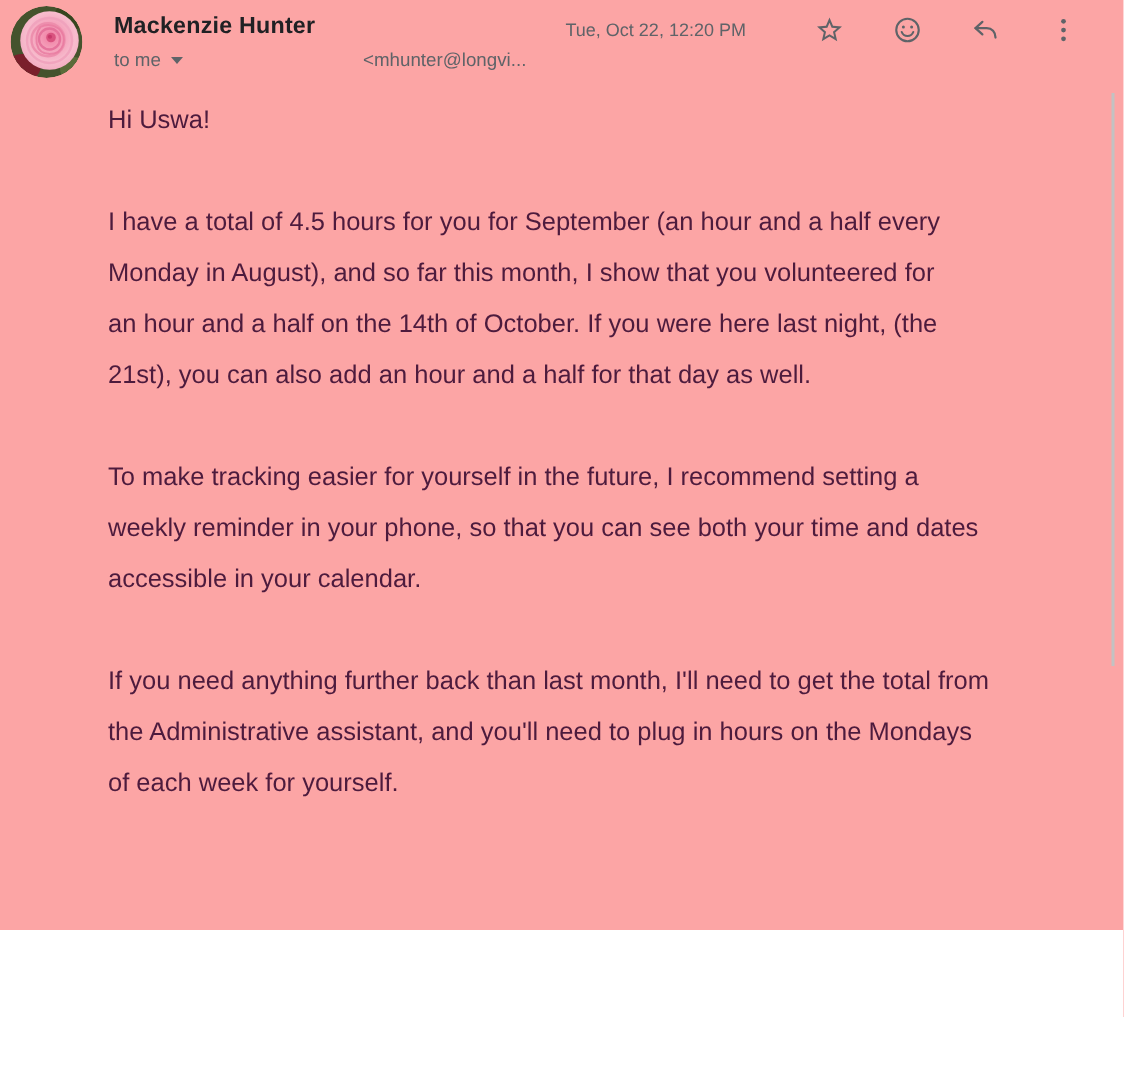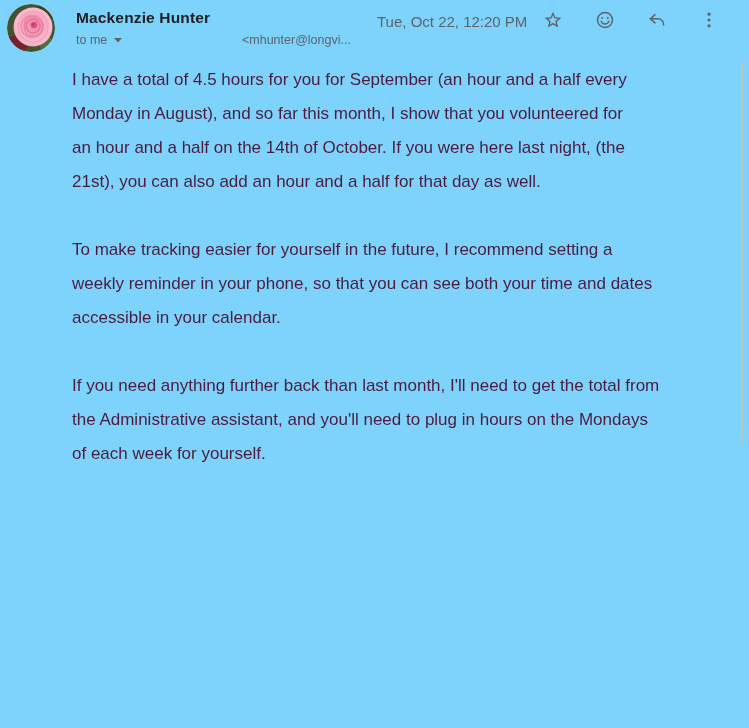--- a/index.html
+++ b/index.html
@@ -4,22 +4,22 @@
 <style>
   html, body {
     margin: 0;
     padding: 0;
     background: #ffffff;
     font-family: "Liberation Sans", "DejaVu Sans", sans-serif;
   }
   .email-view {
     position: relative;
     width: 749px;
-    height: 728px;
-    background: #7dd3fc;
+    height: 620px;
+    background: #fca5a5;
     overflow: hidden;
   }
 
   
   .avatar {
     position: absolute;
     left: 7px;
     top: 4px;
     width: 48px;
     height: 48px;
@@ -44,21 +44,21 @@
     top: 13px;
     font-size: 12.5px;
     color: #5f6368;
     white-space: nowrap;
     margin-top: 20px;
   }
   .header-date {
     position: absolute;
     left: 377px;
     top: 13px;
-    font-size: 15px;
+    font-size: 12px;
     color: #5f6368;
     white-space: nowrap;
   }
   .recipient-line {
     position: absolute;
     left: 76px;
     top: 33px;
     display: inline-flex;
     align-items: center;
     gap: 6px;
@@ -183,20 +183,21 @@
     <button class="icon-btn">
       <svg viewBox="0 0 24 24">
         <circle cx="12" cy="5" r="1.9" fill="#5f6368"></circle>
         <circle cx="12" cy="12" r="1.9" fill="#5f6368"></circle>
         <circle cx="12" cy="19" r="1.9" fill="#5f6368"></circle>
       </svg>
     </button>
   </div>
 
   <div class="email-body">
+    <p>Hi Uswa!</p>
     <p>I have a total of 4.5 hours for you for September (an hour and a half every
 Monday in August), and so far this month, I show that you volunteered for
 an hour and a half on the 14th of October. If you were here last night, (the
 21st), you can also add an hour and a half for that day as well.</p>
     <p>To make tracking easier for yourself in the future, I recommend setting a
 weekly reminder in your phone, so that you can see both your time and dates
 accessible in your calendar.</p>
     <p>If you need anything further back than last month, I'll need to get the total from
 the Administrative assistant, and you'll need to plug in hours on the Mondays
 of each week for yourself.</p>

